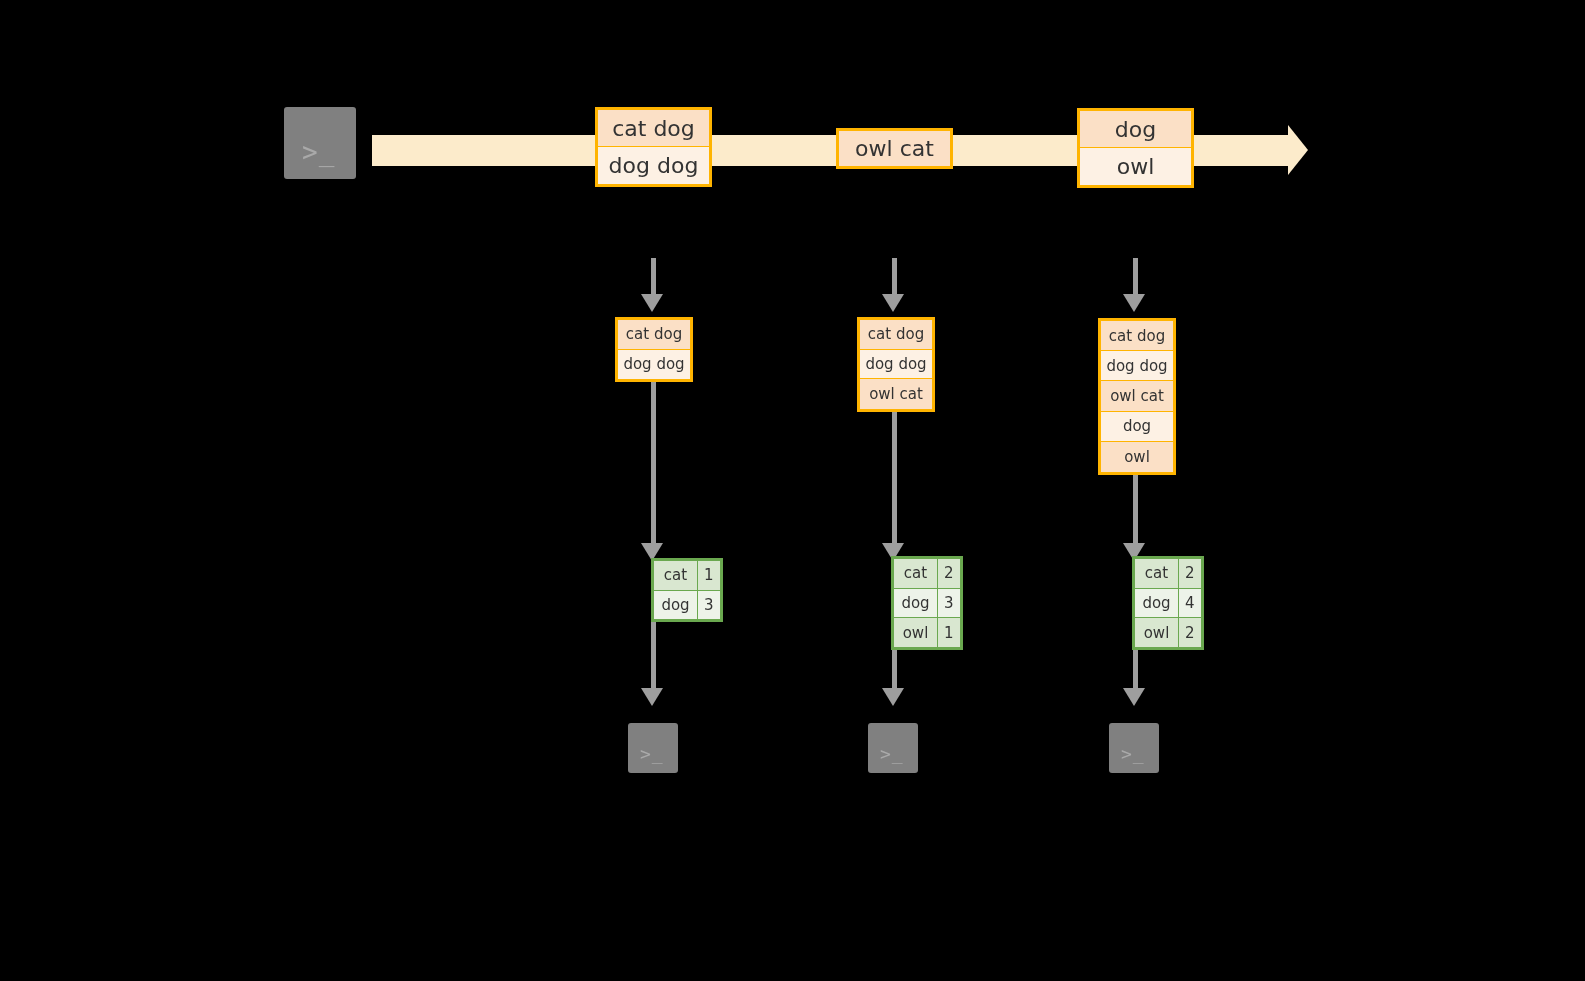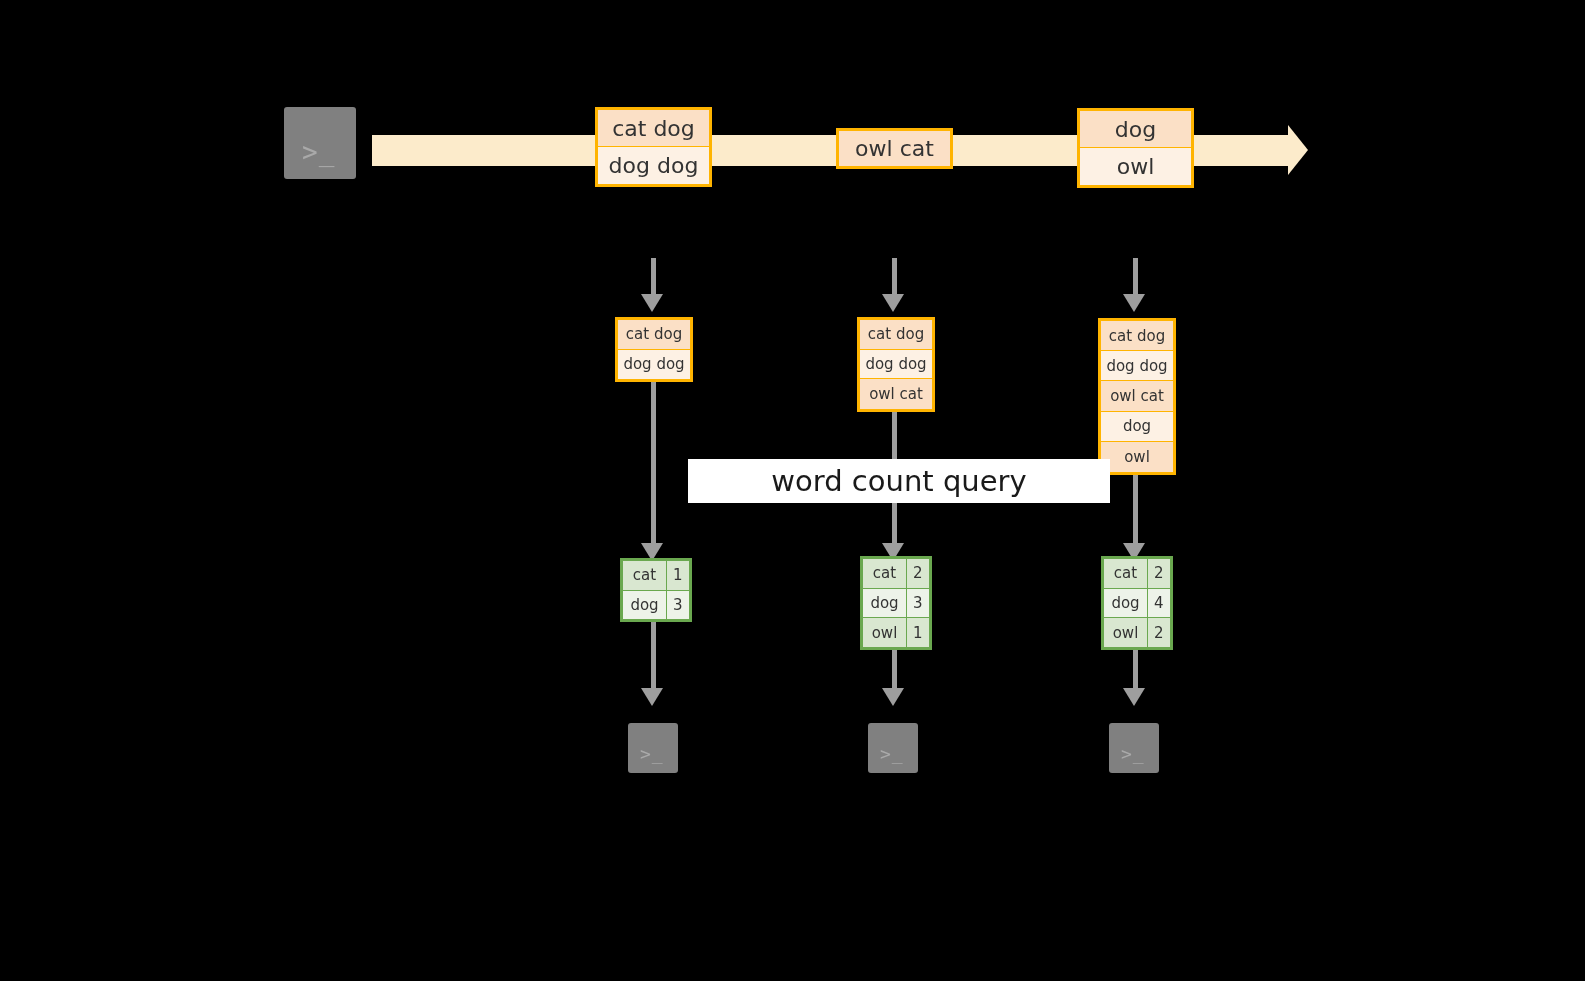--- a/index.html
+++ b/index.html
@@ -30,21 +30,21 @@
 
   
   .obox{position:absolute;box-sizing:border-box;border:3px solid #FFB400;}
   .orow{box-sizing:border-box;display:flex;align-items:center;justify-content:center;
         color:#333;border-bottom:1px solid #FFB400;white-space:nowrap;}
   .orow:last-child{border-bottom:none;}
   .orow.a{background:#FBE0C6;}
   .orow.b{background:#FDF1E4;}
 
   
-  .gbox{position:absolute;box-sizing:border-box;border:3px solid #6AA84F;display:flex;flex-direction:column;}
+  .gbox{position:absolute;box-sizing:border-box;border:3px solid #6AA84F;display:flex;flex-direction:column;margin-left:31px;}
   .grow{display:flex;flex:1 1 auto;border-bottom:1px solid #6AA84F;box-sizing:border-box;}
   .grow:last-child{border-bottom:none;}
   .gcell-word{box-sizing:border-box;display:flex;align-items:center;justify-content:center;
         border-right:1px solid #6AA84F;color:#333;}
   .gcell-count{box-sizing:border-box;display:flex;align-items:center;justify-content:flex-start;
         padding-left:6px;color:#333;}
   .grow.a .gcell-word,.grow.a .gcell-count{background:#D9E7D0;}
   .grow.b .gcell-word,.grow.b .gcell-count{background:#EDF3E9;}
 
   
@@ -183,17 +183,14 @@
 
   <div class="vline" style="left:1133px;top:650px;height:42px;"></div>
   <div class="vhead" style="left:1123px;top:688px;"></div>
 
   <div class="terminal" style="left:1100px;top:714px;width:68px;height:68px;">
     <div class="hatch"></div>
     <div class="inner"></div>
     <div class="prompt" style="left:12px;top:22px;font-size:18px;">&gt;_</div>
   </div>
 
-  <div class="qband" style="left:688px;top:459px;width:422px;height:44px;">
-    <span style="font-size:29px;">word count query</span>
-  </div>
 
 </div>
 
 </body></html>

